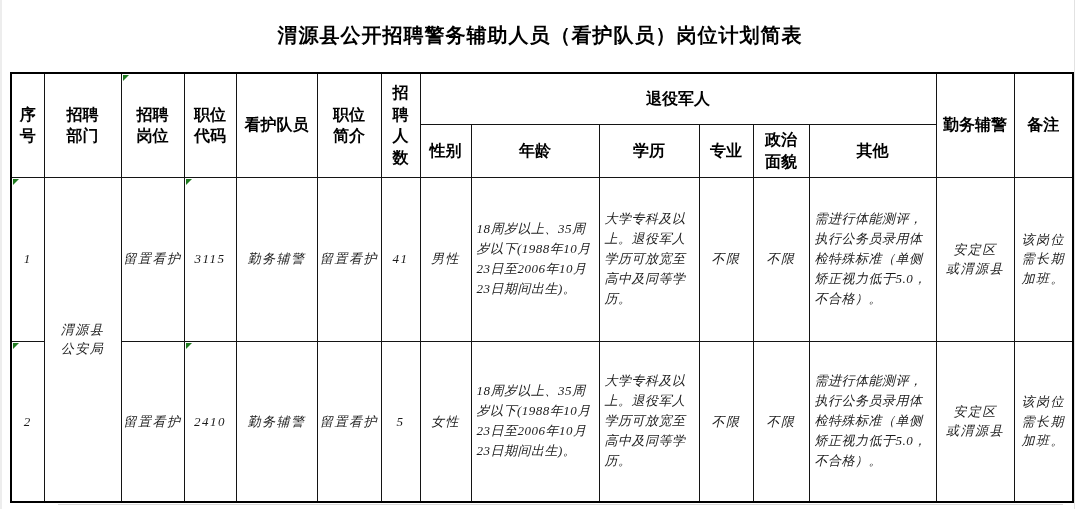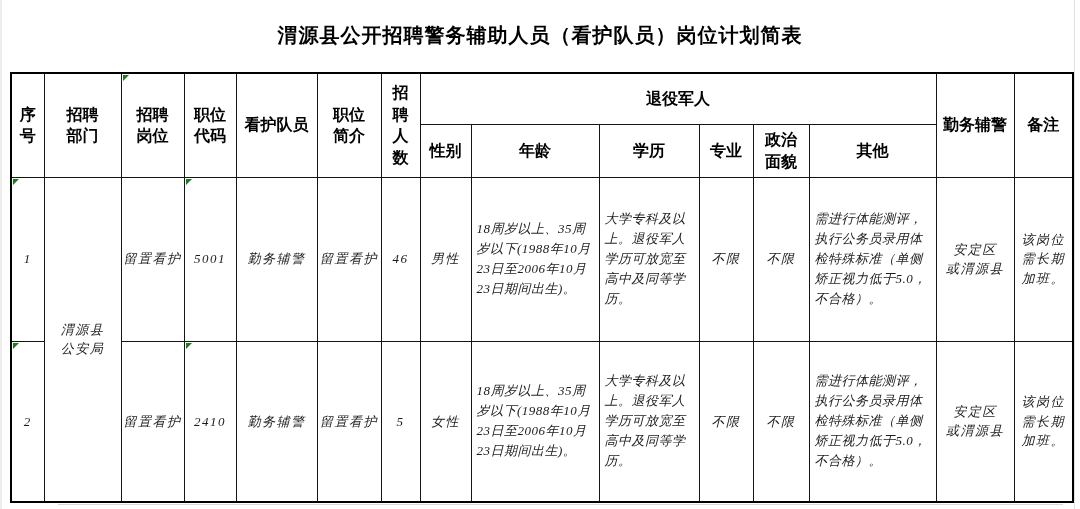--- a/index.html
+++ b/index.html
@@ -102,24 +102,24 @@
     <th>专业</th>
     <th>政治
 面貌</th>
     <th>其他</th>
   </tr>
   <tr class="dr1">
     <td><span class="tri" style="border-top-color: rgb(31, 122, 31);"></span><span>1</span></td>
     <td rowspan="2">渭源县
 公安局</td>
     <td>留置看护</td>
-    <td><span class="tri" style="border-top-color: rgb(31, 122, 31);"></span><span>5001</span></td>
+    <td><span class="tri" style="border-top-color: rgb(31, 122, 31);"></span><span>3115</span></td>
     <td>勤务辅警</td>
     <td>留置看护</td>
-    <td>46</td>
+    <td>41</td>
     <td>男性</td>
     <td class="l">18周岁以上、35周
 岁以下(1988年10月
 23日至2006年10月
 23日期间出生)。</td>
     <td class="l">大学专科及以
 上。退役军人
 学历可放宽至
 高中及同等学
 历。</td>

